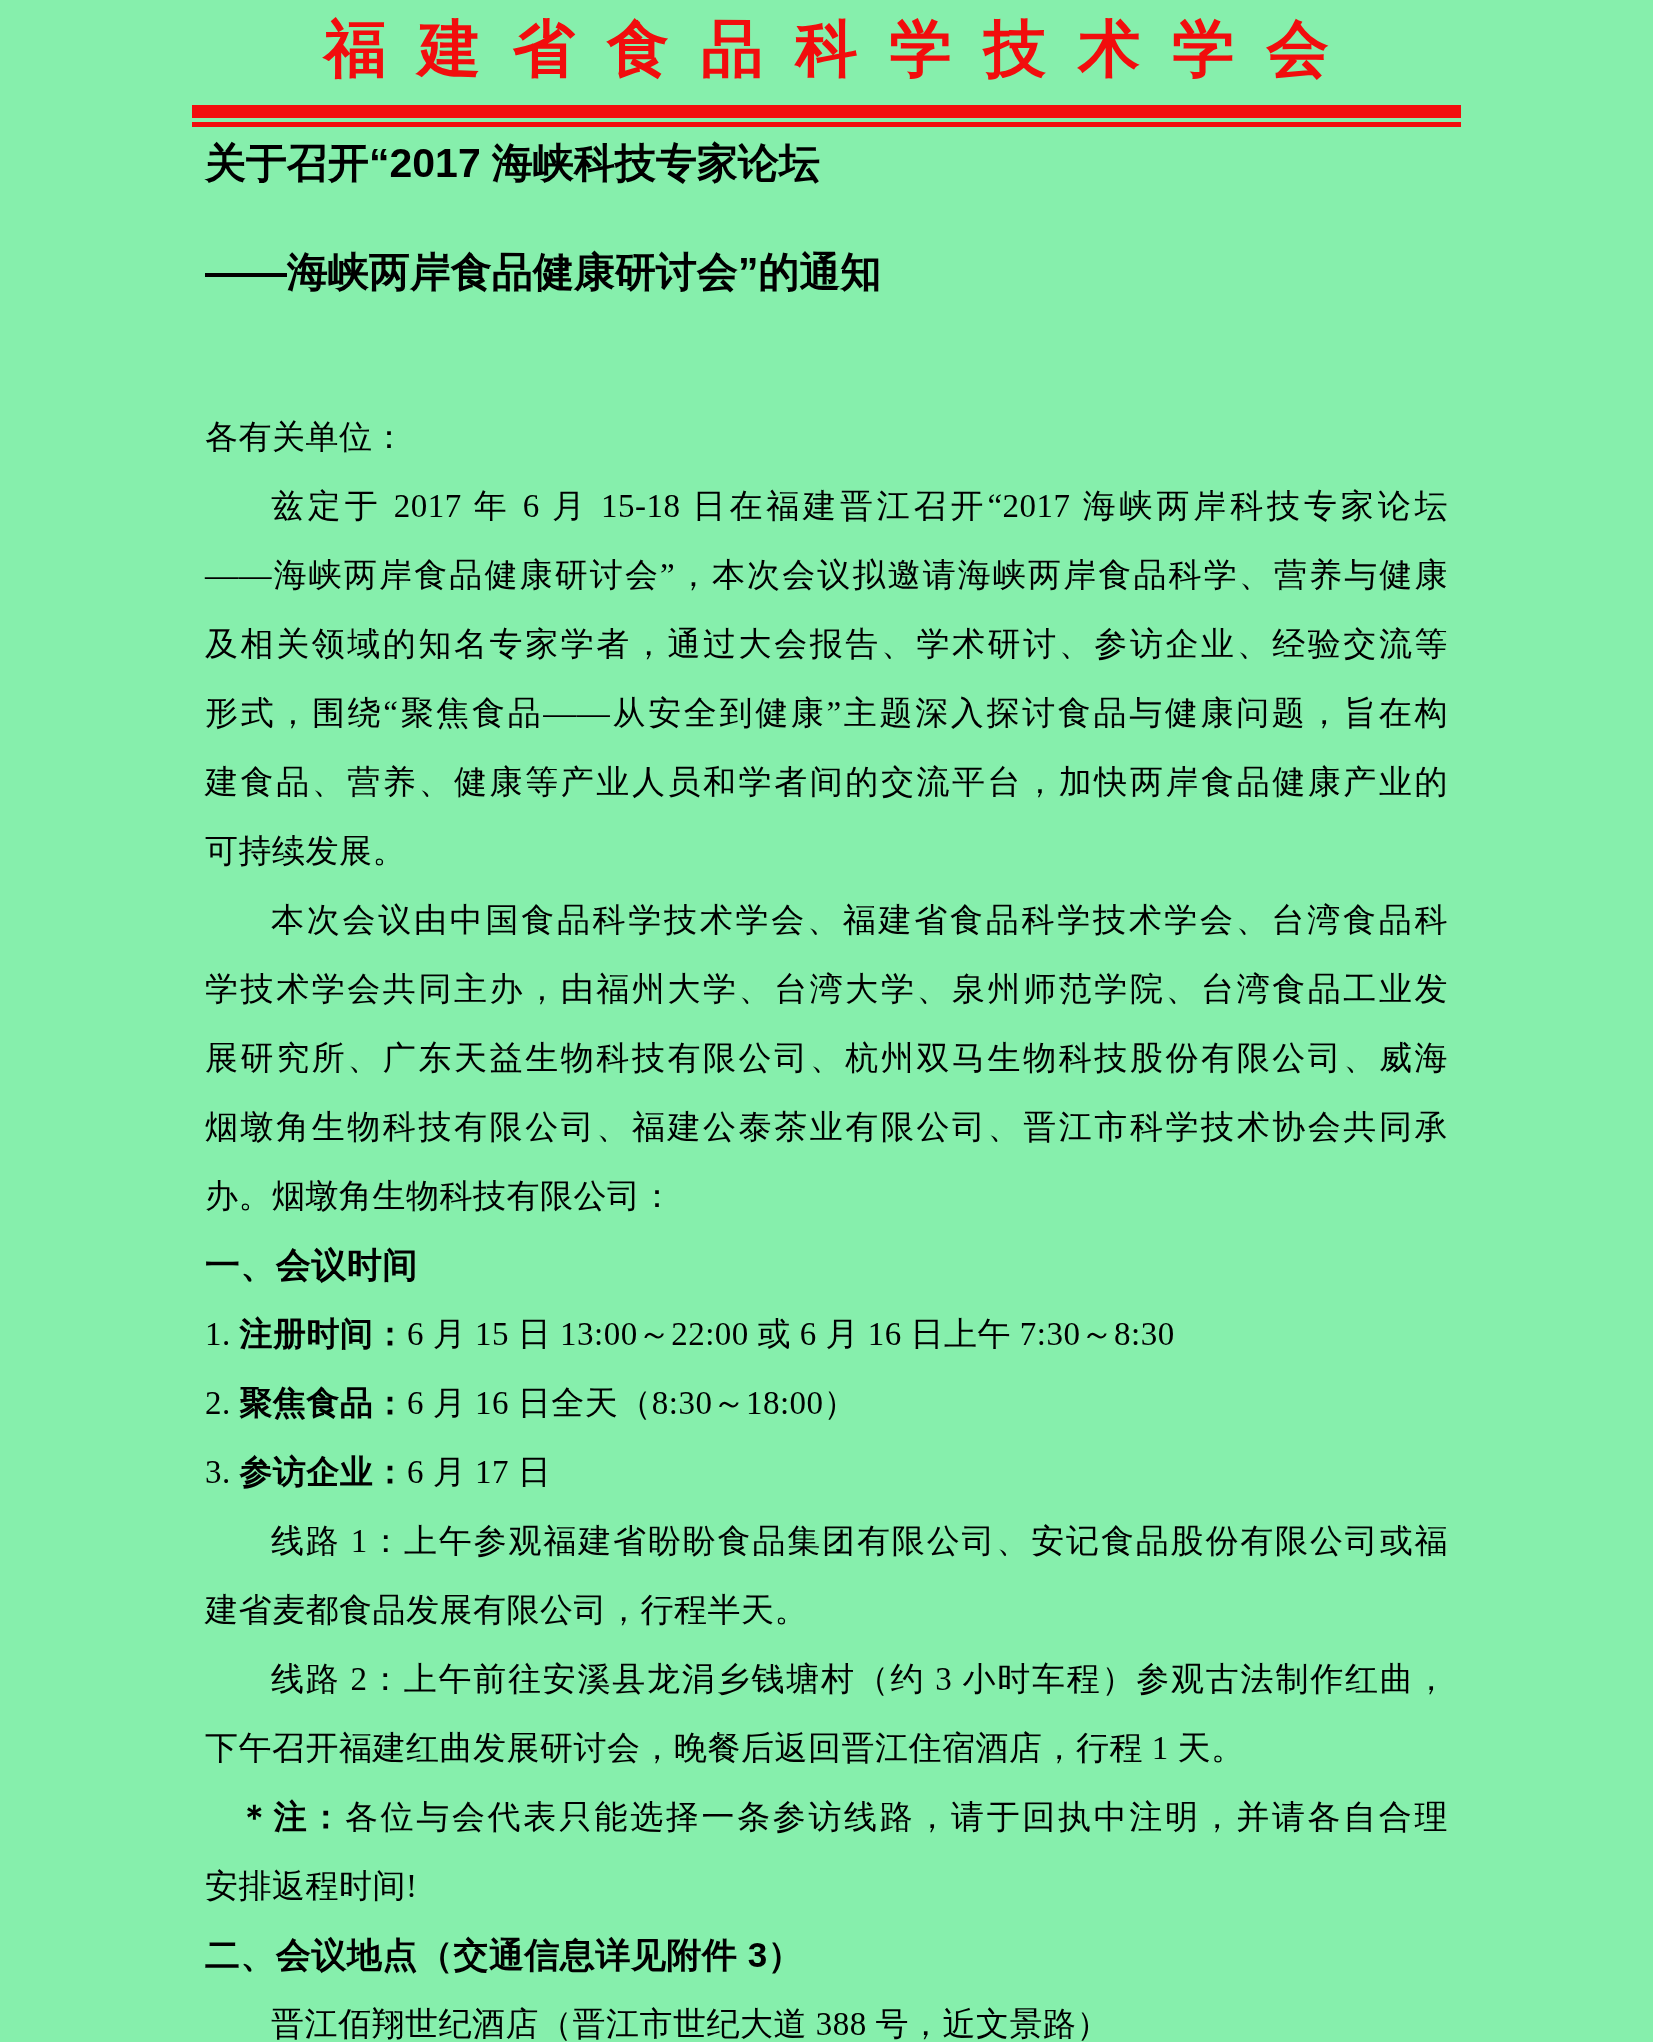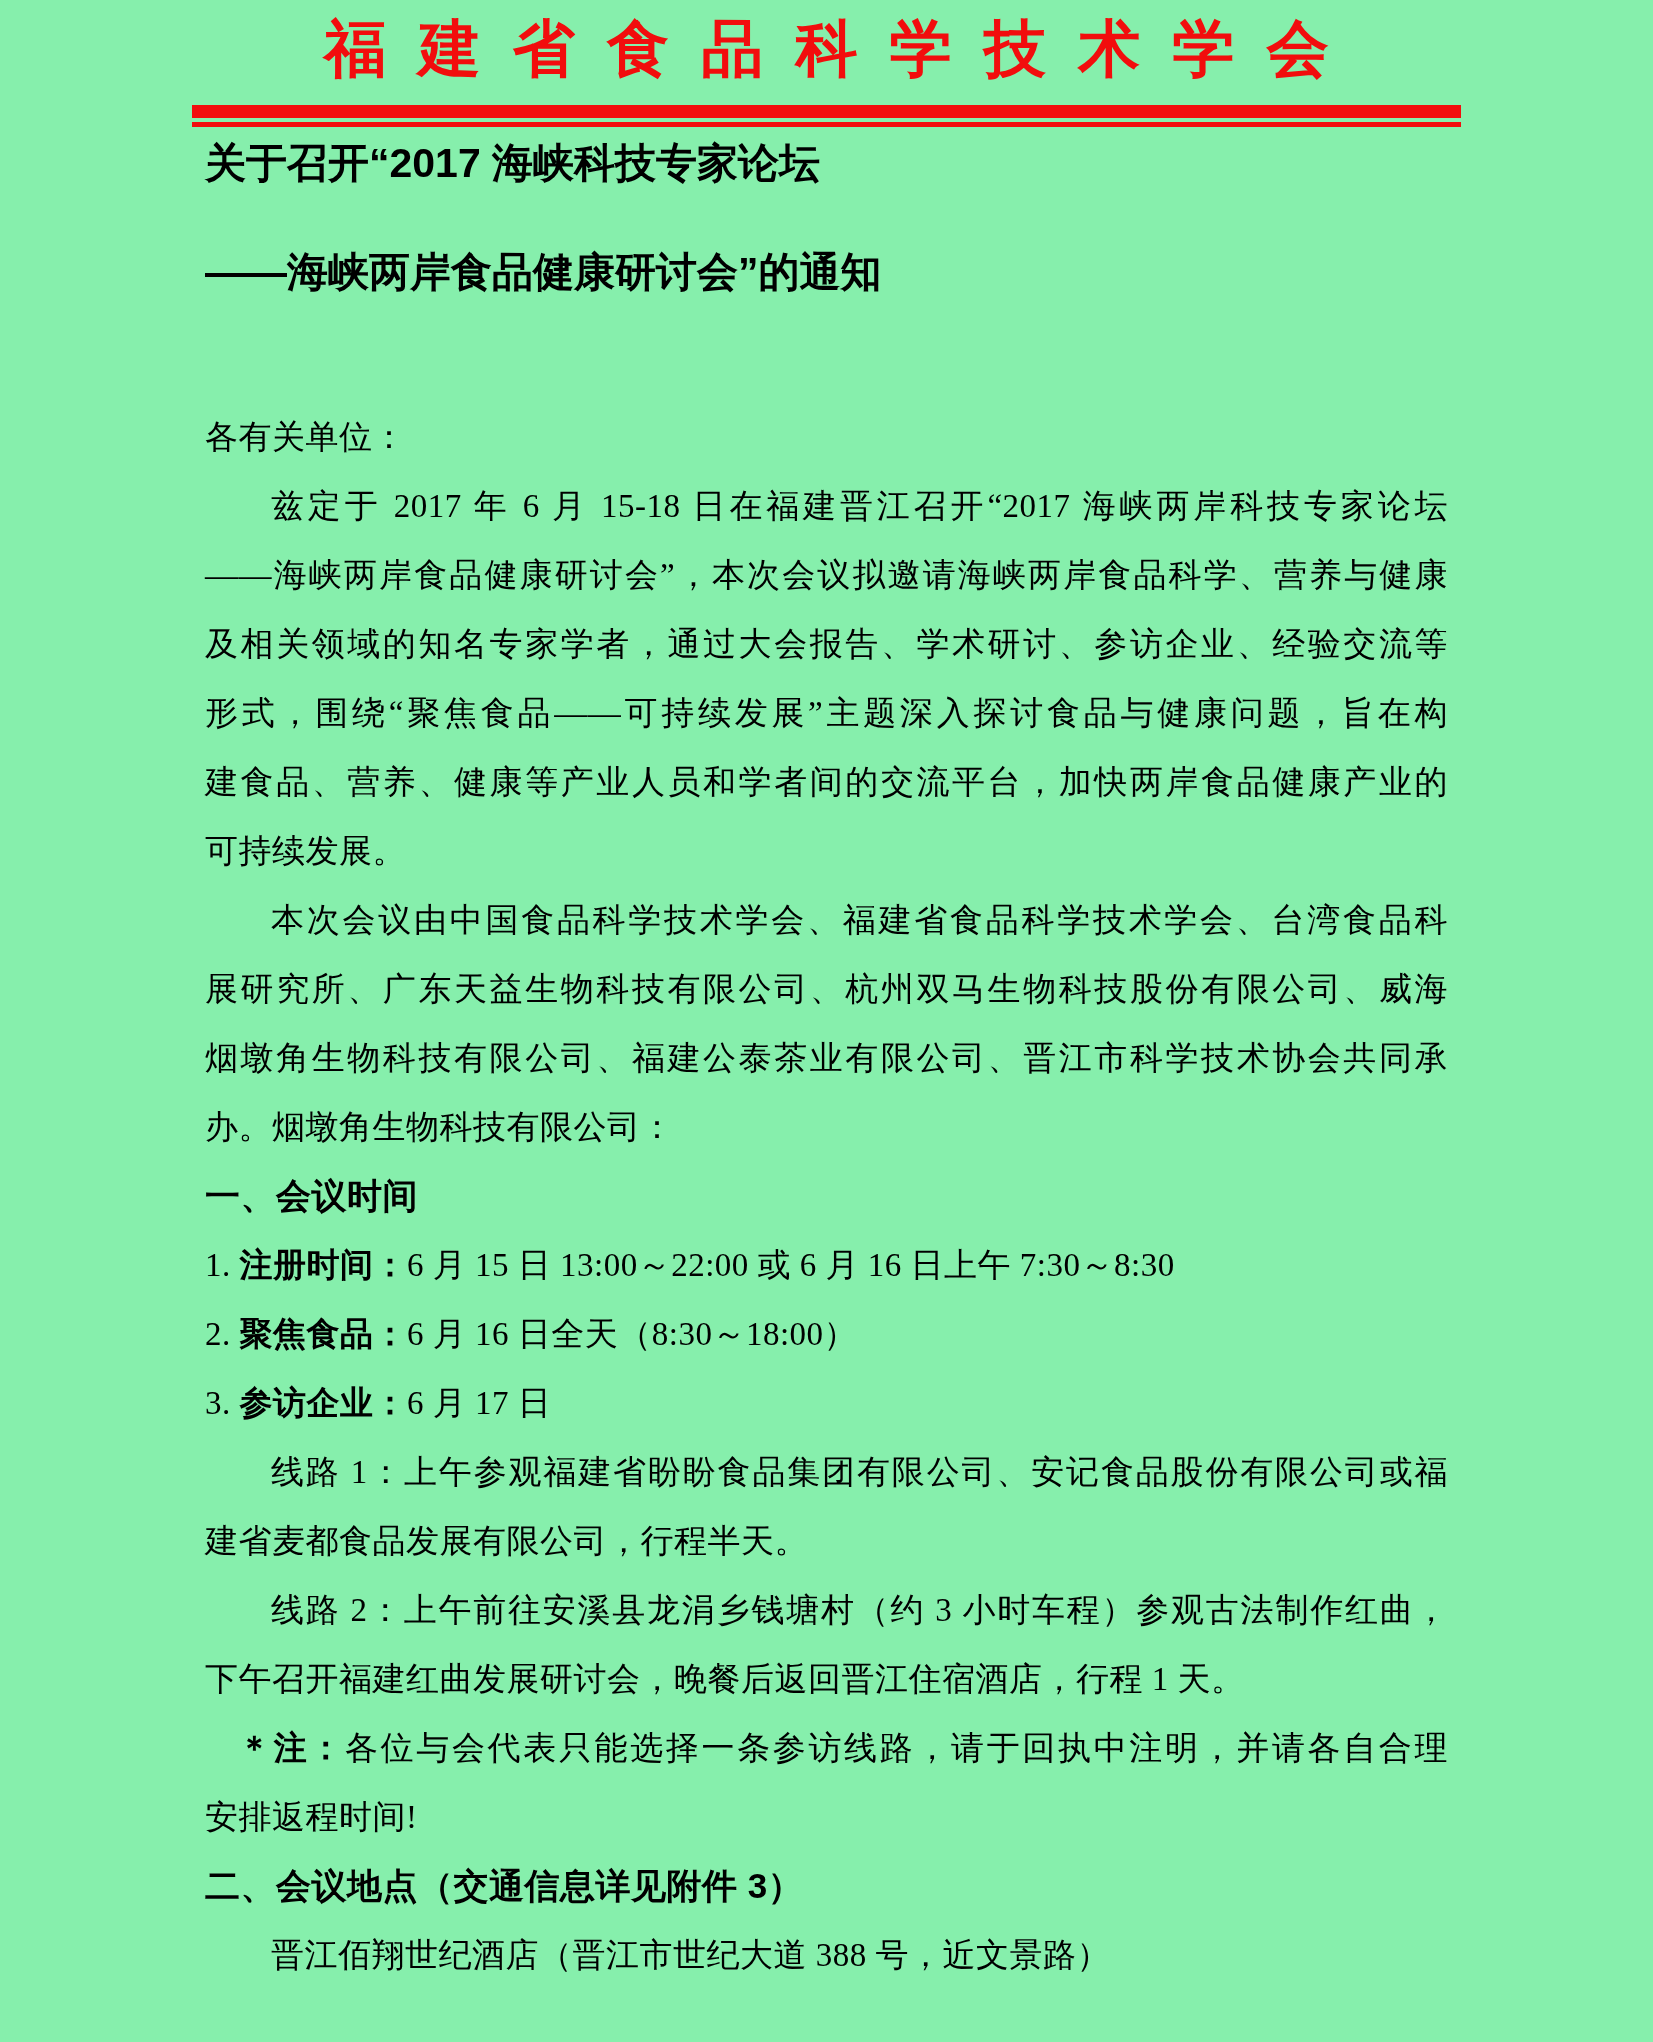--- a/index.html
+++ b/index.html
@@ -65,24 +65,25 @@
     <div class="rule-thin"></div>
 
     <div class="title title1">关于召开“2017 海峡科技专家论坛</div>
     <div class="title title2">——海峡两岸食品健康研讨会”的通知</div>
 
     <div class="docbody">
       <div class="line"><span class="num"></span><span class="b"></span><span class="t">各有关单位：</span></div>
       <div class="line ind2 fill"><span class="num"></span><span class="b"></span><span class="t">兹定于 2017 年 6 月 15-18 日在福建晋江召开“2017 海峡两岸科技专家论坛</span></div>
       <div class="line fill"><span class="num"></span><span class="b"></span><span class="t">——海峡两岸食品健康研讨会”，本次会议拟邀请海峡两岸食品科学、营养与健康</span></div>
       <div class="line fill"><span class="num"></span><span class="b"></span><span class="t">及相关领域的知名专家学者，通过大会报告、学术研讨、参访企业、经验交流等</span></div>
-      <div class="line fill"><span class="num"></span><span class="b"></span><span class="t">形式，围绕“聚焦食品——可持续发展”主题深入探讨食品与健康问题，旨在构</span></div>
+      <div class="line fill"><span class="num"></span><span class="b"></span><span class="t">形式，围绕“聚焦食品——从安全到健康”主题深入探讨食品与健康问题，旨在构</span></div>
       <div class="line fill"><span class="num"></span><span class="b"></span><span class="t">建食品、营养、健康等产业人员和学者间的交流平台，加快两岸食品健康产业的</span></div>
       <div class="line"><span class="num"></span><span class="b"></span><span class="t">可持续发展。</span></div>
       <div class="line ind2 fill"><span class="num"></span><span class="b"></span><span class="t">本次会议由中国食品科学技术学会、福建省食品科学技术学会、台湾食品科</span></div>
+      <div class="line fill"><span class="num"></span><span class="b"></span><span class="t">学技术学会共同主办，由福州大学、台湾大学、泉州师范学院、台湾食品工业发</span></div>
       <div class="line fill"><span class="num"></span><span class="b"></span><span class="t">展研究所、广东天益生物科技有限公司、杭州双马生物科技股份有限公司、威海</span></div>
       <div class="line fill"><span class="num"></span><span class="b"></span><span class="t">烟墩角生物科技有限公司、福建公泰茶业有限公司、晋江市科学技术协会共同承</span></div>
       <div class="line"><span class="num"></span><span class="b"></span><span class="t">办。烟墩角生物科技有限公司：</span></div>
       <div class="line h"><span class="num"></span><span class="b">一、会议时间</span><span class="t"></span></div>
       <div class="line"><span class="num">1. </span><span class="b">注册时间：</span><span class="t">6 月 15 日 13:00～22:00 或 6 月 16 日上午 7:30～8:30</span></div>
       <div class="line"><span class="num">2. </span><span class="b">聚焦食品：</span><span class="t">6 月 16 日全天（8:30～18:00）</span></div>
       <div class="line"><span class="num">3. </span><span class="b">参访企业：</span><span class="t">6 月 17 日</span></div>
       <div class="line ind2 fill"><span class="num"></span><span class="b"></span><span class="t">线路 1：上午参观福建省盼盼食品集团有限公司、安记食品股份有限公司或福</span></div>
       <div class="line"><span class="num"></span><span class="b"></span><span class="t">建省麦都食品发展有限公司，行程半天。</span></div>
       <div class="line ind2 fill"><span class="num"></span><span class="b"></span><span class="t">线路 2：上午前往安溪县龙涓乡钱塘村（约 3 小时车程）参观古法制作红曲，</span></div>

